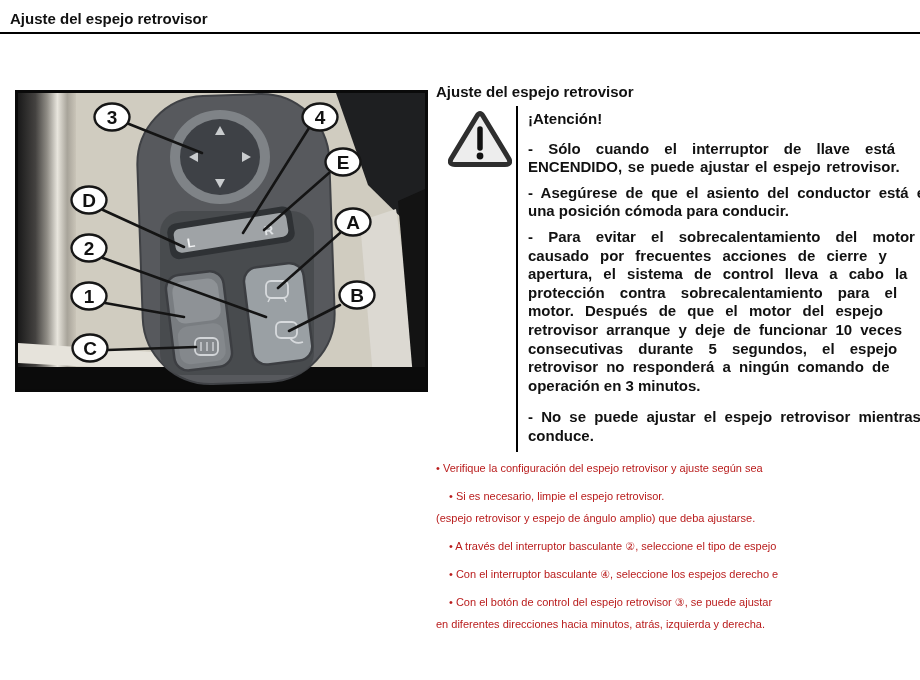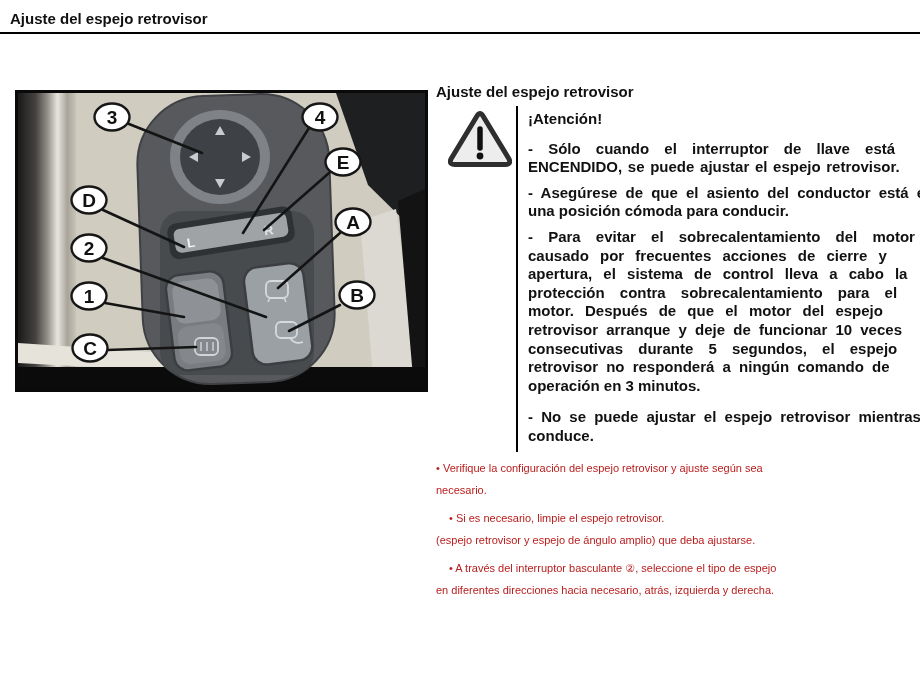--- a/index.html
+++ b/index.html
@@ -167,18 +167,19 @@
   <div class="wline ws-c">retrovisor arranque y deje de funcionar 10 veces</div>
   <div class="wline ws-a">consecutivas durante 5 segundos, el espejo</div>
   <div class="wline ws-c">retrovisor no responderá a ningún comando de</div>
   <div class="wline">operación en 3 minutos.</div>
   <div class="wline ws-c gap-lg">- No se puede ajustar el espejo retrovisor mientras</div>
   <div class="wline">conduce.</div>
 </div>
 
 <div class="bullets">
   <div class="bline">• Verifique la configuración del espejo retrovisor y ajuste según sea</div>
-  <div class="bline">necesario.</div>
   <div class="bline bgap">• Si es necesario, limpie el espejo retrovisor.</div>
   <div class="bline">(espejo retrovisor y espejo de ángulo amplio) que deba ajustarse.</div>
   <div class="bline bgap">• A través del interruptor basculante ②, seleccione el tipo de espejo</div>
-  <div class="bline">en diferentes direcciones hacia necesario, atrás, izquierda y derecha.</div>
+  <div class="bline bgap">• Con el interruptor basculante ④, seleccione los espejos derecho e</div>
+  <div class="bline bgap">• Con el botón de control del espejo retrovisor ③, se puede ajustar</div>
+  <div class="bline">en diferentes direcciones hacia minutos, atrás, izquierda y derecha.</div>
 </div>
 
 </body></html>

